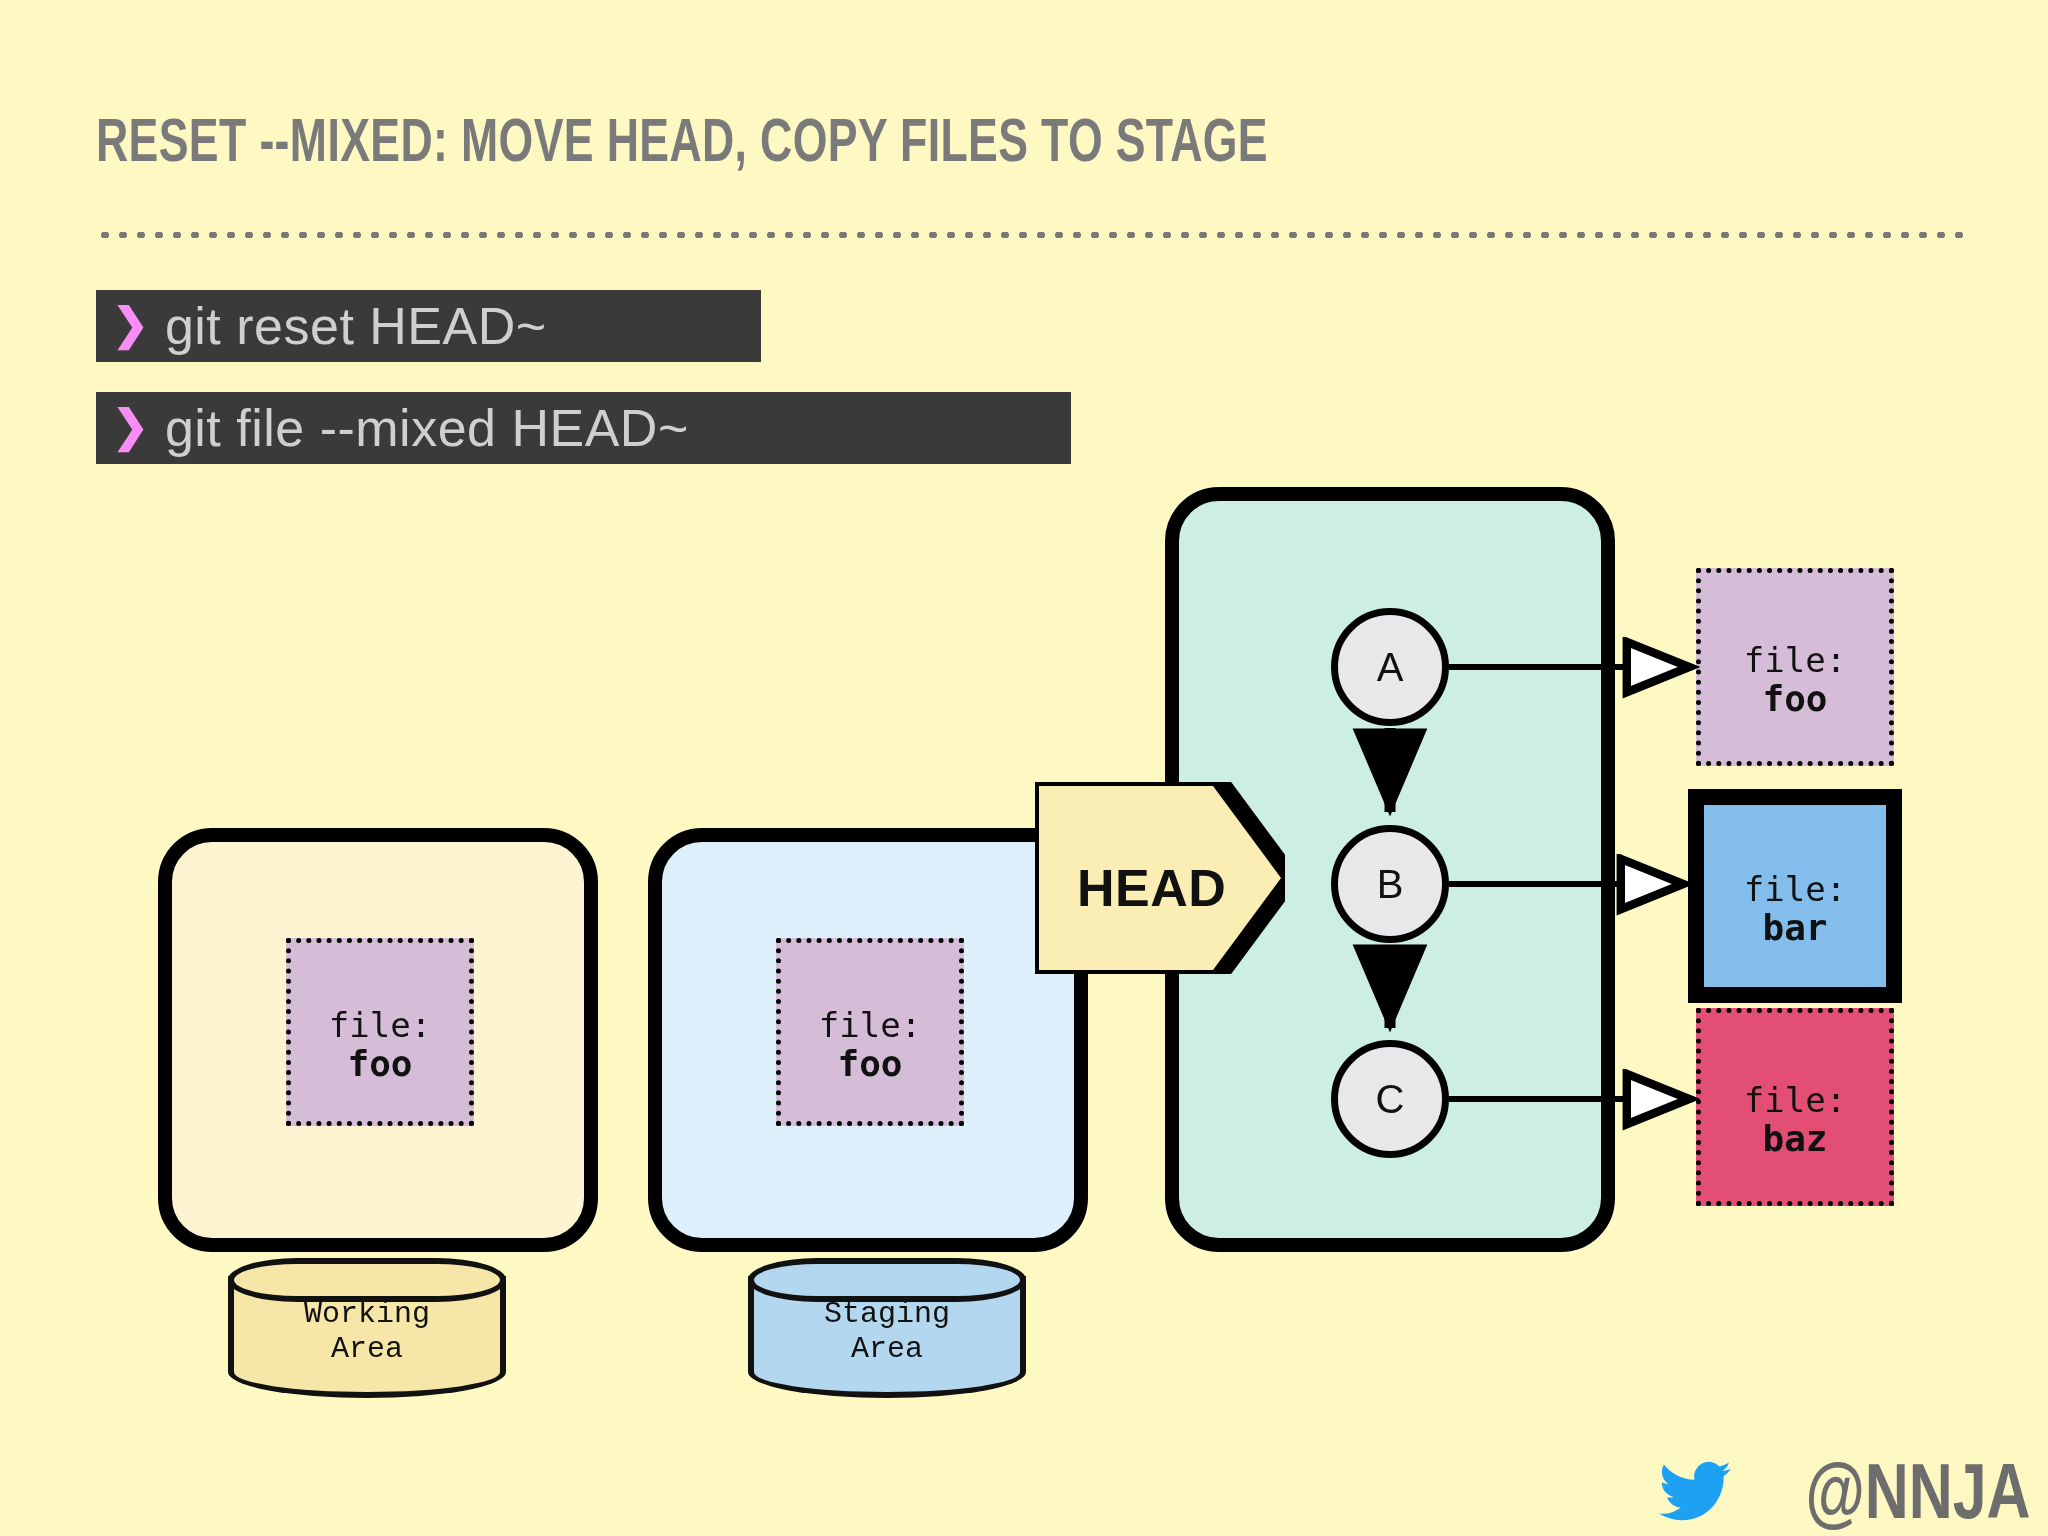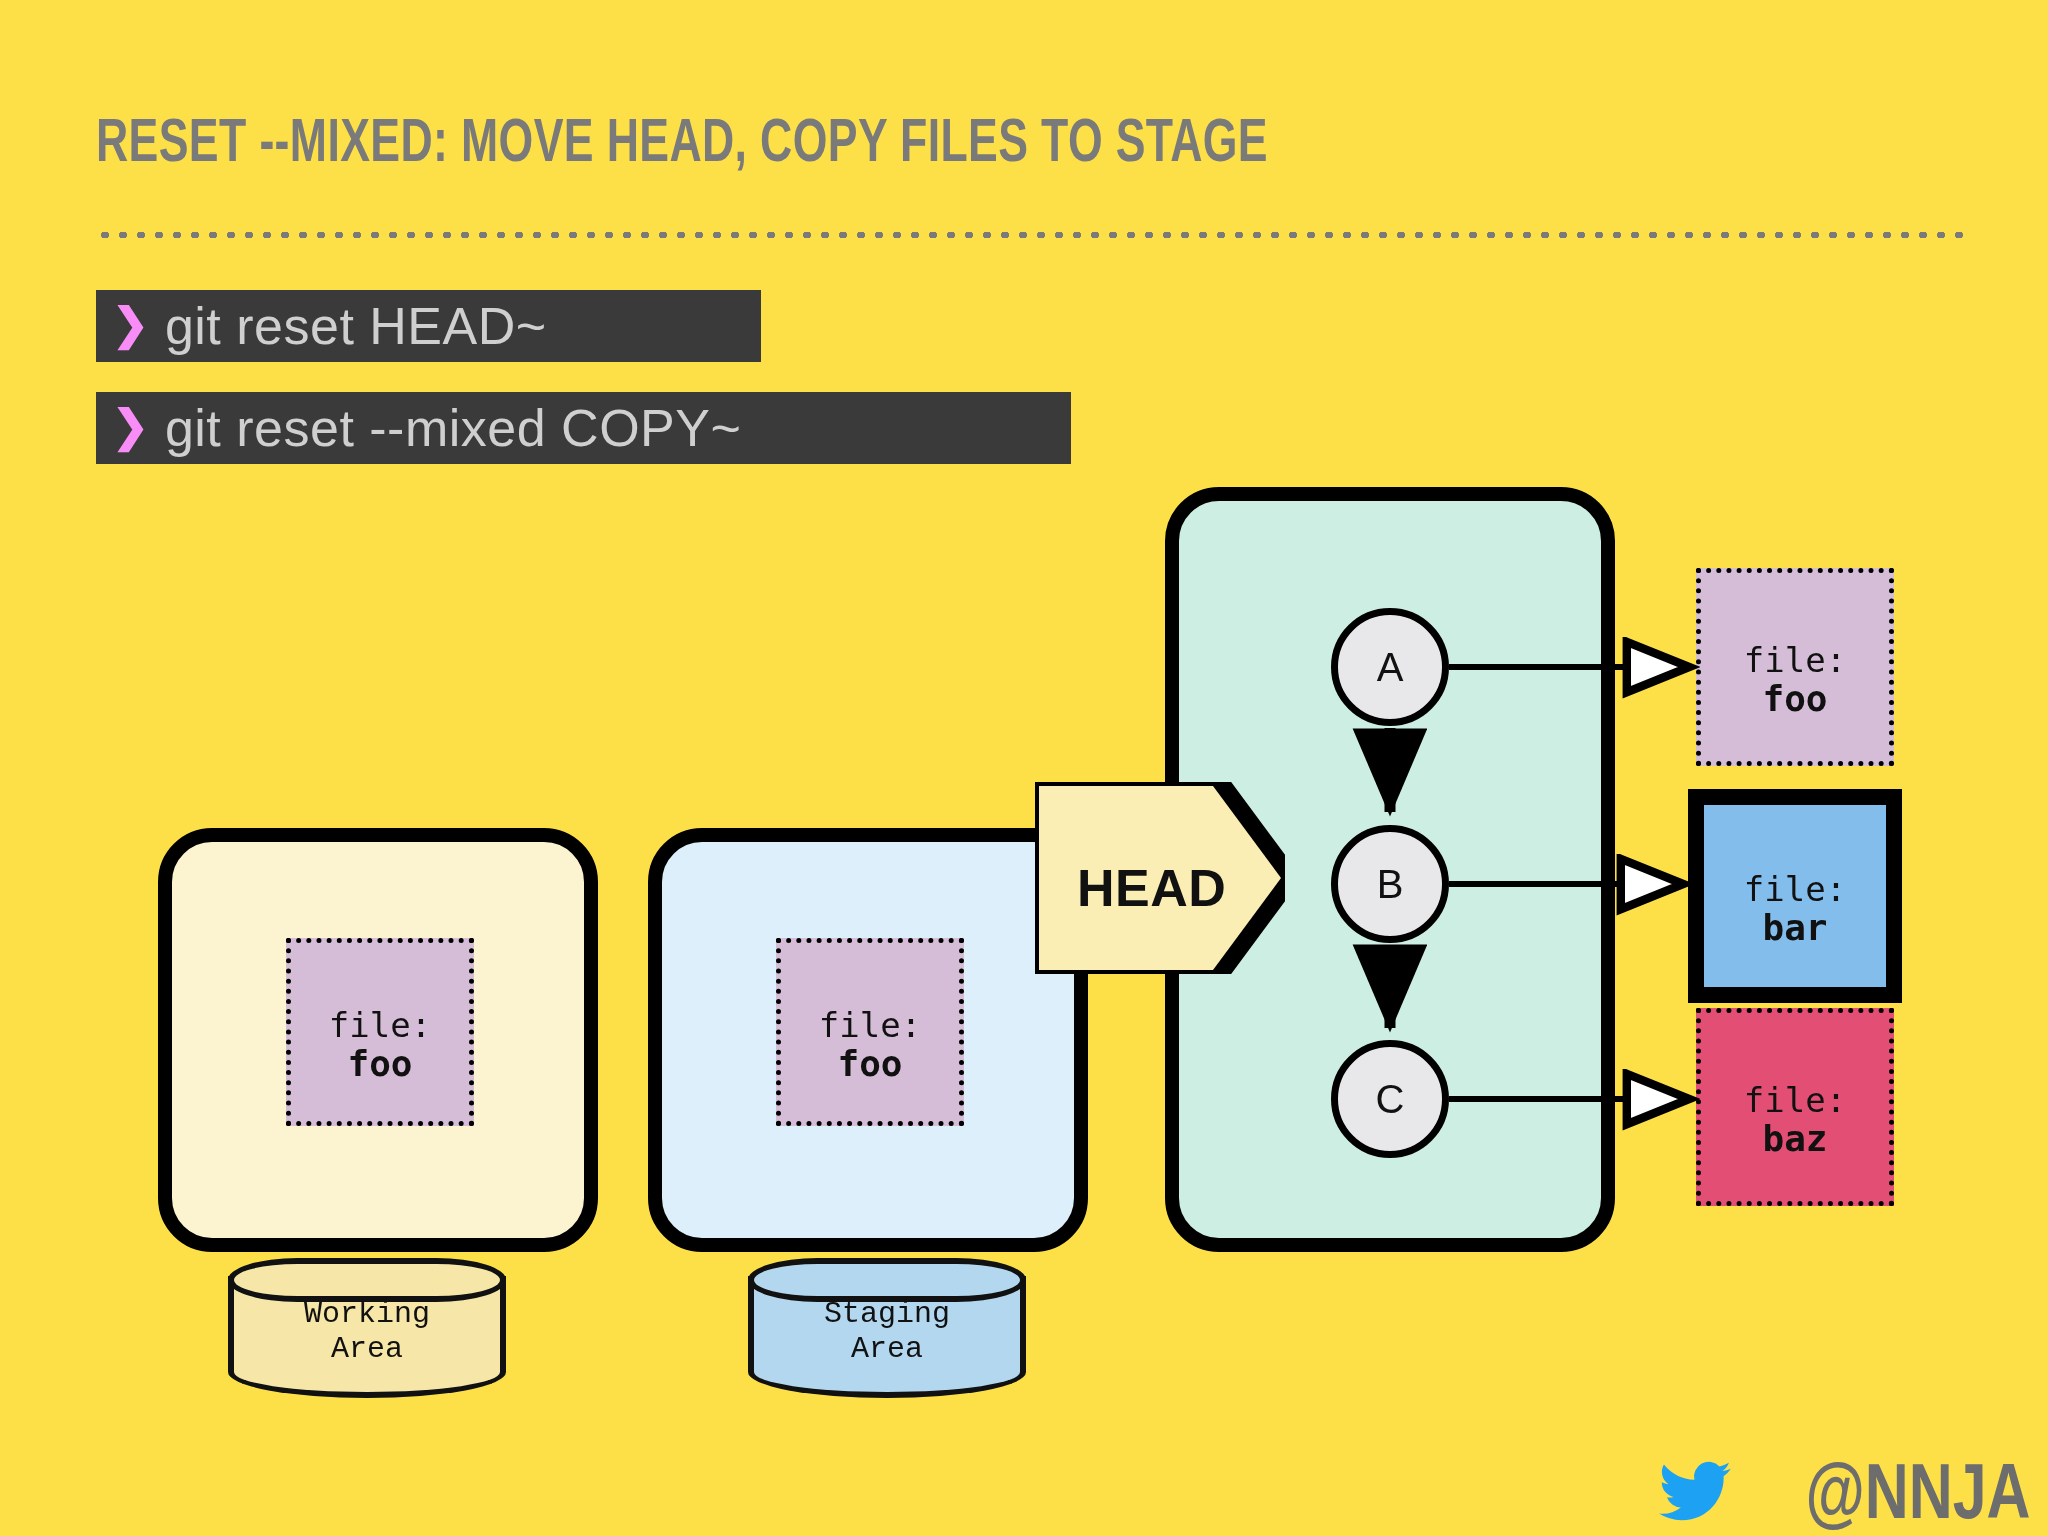--- a/index.html
+++ b/index.html
@@ -4,21 +4,21 @@
 <style>
   html, body {
     margin: 0;
     padding: 0;
     background: #ffffff;
   }
   #slide {
     position: relative;
     width: 2048px;
     height: 1536px;
-    background: #fde047;
+    background: #fef9c3;
     overflow: hidden;
     font-family: "Liberation Sans", sans-serif;
   }
 
   
   #slide-title {
     position: absolute;
     left: 96px;
     top: 104px;
     font-family: "Liberation Sans Narrow", "Liberation Sans", sans-serif;
@@ -246,21 +246,21 @@
 
   <div id="slide-title">RESET --MIXED: MOVE HEAD, COPY FILES TO STAGE</div>
   <div id="title-rule"></div>
 
   <div class="cmd-line" id="cmd-0">
     <span class="cmd-chevron">❯</span>
     <span class="cmd-text">git reset HEAD~</span>
   </div>
   <div class="cmd-line" id="cmd-1">
     <span class="cmd-chevron">❯</span>
-    <span class="cmd-text">git reset --mixed COPY~</span>
+    <span class="cmd-text">git file --mixed HEAD~</span>
   </div>
 
   <div class="area-box" id="working-area-box"></div>
   <div class="area-box" id="staging-area-box"></div>
   <div class="area-box" id="repo-area-box"></div>
 
   <div class="file-chip chip-dotted" id="wa-file-foo">
     <span class="fc-label">file:</span>
     <span class="fc-name">foo</span>
   </div>

